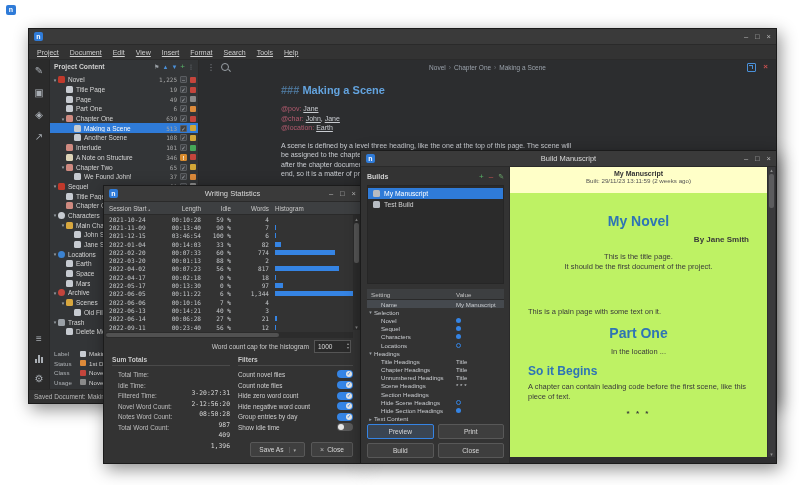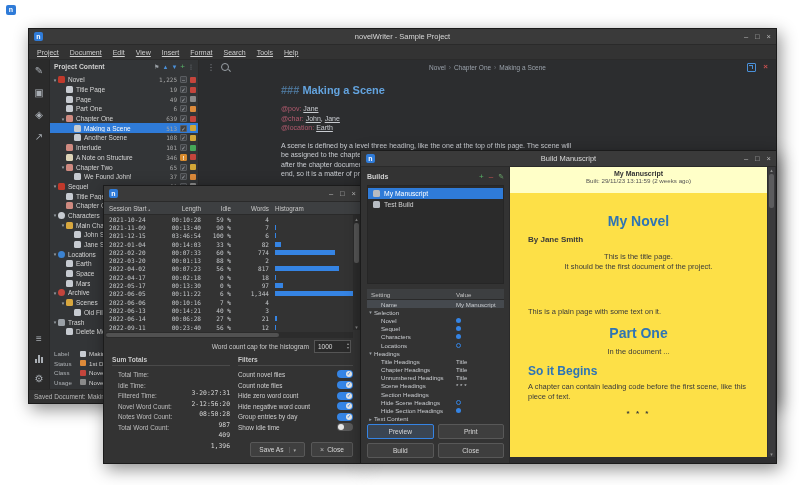--- a/index.html
+++ b/index.html
@@ -148,46 +148,45 @@
   .build-btns{margin-top:auto;display:grid;grid-template-columns:1fr 1fr;gap:4px;}
   .bbtn{height:13px;background:#3e3e3e;border:1px solid #585858;border-radius:2px;color:#d8d8d8;
         font-size:6.6px;display:flex;align-items:center;justify-content:center;}
   .bbtn.primary{border-color:#3584e4;background:#3a4553;}
   
   .preview{flex:1;position:relative;background:#2e2e30;border-left:1px solid #2a2a2a;}
   .pv-note{position:absolute;left:0;right:9px;top:0;height:26px;background:#ffffc8;color:#333;
            text-align:center;padding-top:3px;box-sizing:border-box;}
   .pv-note-title{font-size:7px;font-weight:bold;}
   .pv-note-sub{font-size:6.2px;color:#555;}
-  .pv-page{position:absolute;left:0;right:9px;top:26px;bottom:6px;background:#fde047;color:#3a3a3a;
+  .pv-page{position:absolute;left:0;right:9px;top:26px;bottom:6px;background:#bef264;color:#3a3a3a;
            padding:8px 18px;box-sizing:border-box;overflow:hidden;}
   .pv-scroll{position:absolute;right:1px;top:0;bottom:6px;width:7px;background:#3a3a3c;}
   .pv-scroll .thumb{position:absolute;left:1px;right:1px;top:7px;height:34px;background:#5c5c5e;border-radius:2px;}
   .pv-scroll .arr{position:absolute;left:0;right:0;text-align:center;font-size:5px;color:#909090;}
   .pv-h1{font-size:14px;font-weight:bold;color:#2e74b5;text-align:center;margin:12px 0 6px;}
-  .pv-byline{font-size:8px;font-weight:bold;text-align:left;margin:0 0 8px;}
+  .pv-byline{font-size:8px;font-weight:bold;text-align:right;margin:0 0 8px;}
   .pv-center{font-size:7.5px;text-align:center;line-height:9.5px;white-space:pre-line;}
   .pv-gap{height:36px;}
   .pv-p{font-size:7.5px;line-height:9.5px;margin:0 0 7px;}
   .pv-part{margin-top:8px;}
   .pv-h2{font-size:12px;font-weight:bold;color:#2e74b5;margin:8px 0 4px;}
   .pv-sep{text-align:center;font-weight:bold;font-size:8px;letter-spacing:2px;margin-top:8px;}
   .desktop-logo{position:absolute;left:6px;top:5px;width:10px;height:10px;background:#2f7bd8;border-radius:2px;
                 color:#fff;font-size:7px;font-weight:bold;line-height:10px;text-align:center;}
 </style>
 </head>
 <body>
 
 <div id="canvas">
   <div class="desktop-logo">n</div>
 
   <div class="window" id="main-window">
     <div class="titlebar">
       <div class="tb-ico">n</div>
-      <div class="tb-title">novelWriter - Sample Project</div>
       <div class="tb-btns">
         <span>–</span>
           <span>□</span>
           <span>×</span>
       </div>
     </div>
     <div class="menubar">
       <span class="menu-item">Project</span>
       <span class="menu-item">Document</span>
       <span class="menu-item">Edit</span>
@@ -493,20 +492,21 @@
       </div>
     </div>
     <div class="statusbar">
       <span>Saved Document: Making a Scene</span>
     </div>
   </div>
 
   <div class="window" id="stats-window">
     <div class="titlebar">
       <div class="tb-ico">n</div>
+      <div class="tb-title">Writing Statistics</div>
       <div class="tb-btns">
         <span>–</span>
           <span>□</span>
           <span>×</span>
       </div>
     </div>
     <div class="st-table">
       <div class="st-head">
         <span class="c-date"><span>Session Start</span> <span style="font-size:4px;color:#999">▴</span></span>
         <span class="c-len">Length</span>
@@ -890,21 +890,21 @@
           <div class="pv-note-sub">Built: 29/11/23 13:11:59 (2 weeks ago)</div>
         </div>
         <div class="pv-page" id="preview-page">
             <div class="pv-h1">My Novel</div>
             <div class="pv-byline">By Jane Smith</div>
             <div class="pv-center">This is the title page.
 It should be the first document of the project.</div>
             <div class="pv-gap"></div>
             <div class="pv-p">This is a plain page with some text on it.</div>
             <div class="pv-h1 pv-part">Part One</div>
-            <div class="pv-center">In the document ...</div>
+            <div class="pv-center">In the location ...</div>
             <div class="pv-h2">So it Begins</div>
             <div class="pv-p">A chapter can contain leading code before the first scene, like this piece of text.</div>
             <div class="pv-sep">* * *</div>
           </div>
         <div class="pv-scroll">
           <span class="arr" style="top:0">▴</span>
           <div class="thumb"></div>
           <span class="arr" style="bottom:0">▾</span>
         </div>
       </div>

